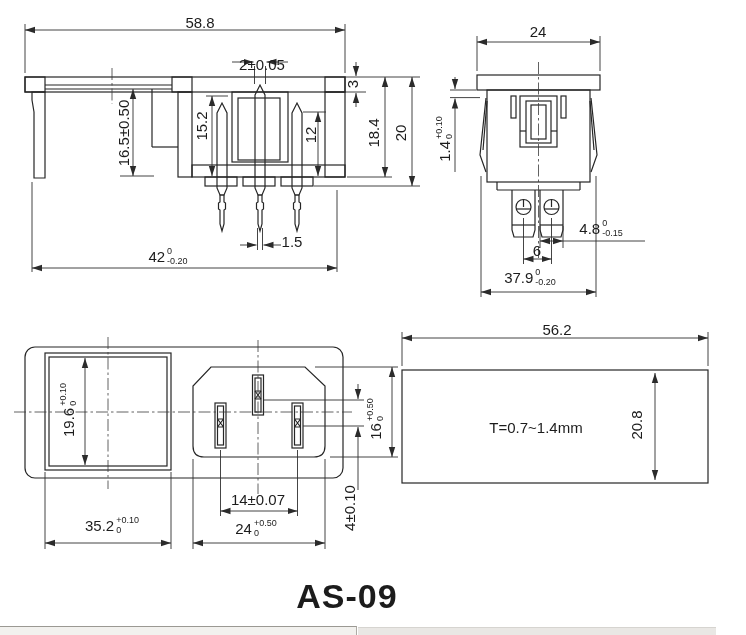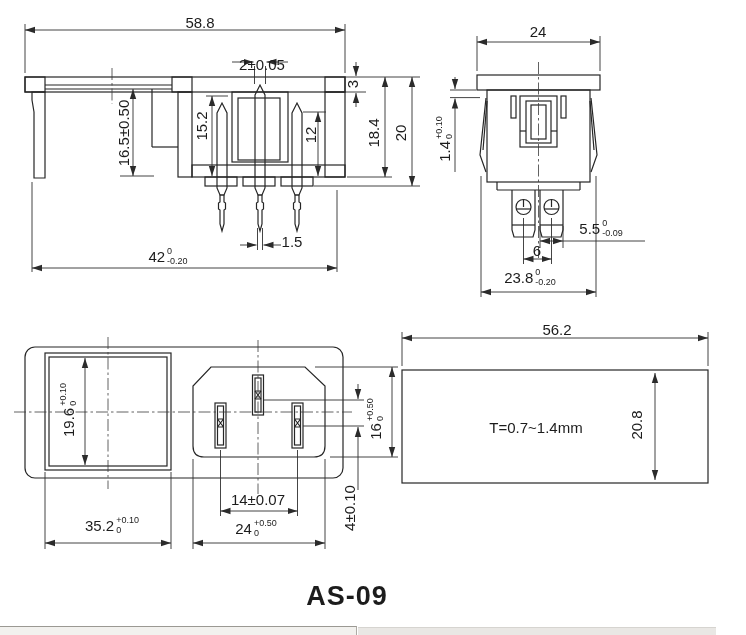--- a/index.html
+++ b/index.html
@@ -13,21 +13,21 @@
   .c{stroke:#3a3a3a;stroke-width:0.8;fill:none;stroke-dasharray:12 3 2.5 3;}
   .lbl{
     position:absolute;transform:translate(-50%,-50%);
     font-size:15px;line-height:1;color:#1c1c1c;white-space:nowrap;
   }
   .rot{transform:translate(-50%,-50%) rotate(-90deg);}
   .grp{display:flex;align-items:center;gap:2px;}
   .tol{display:flex;flex-direction:column;font-size:9px;line-height:1.15;text-align:left;}
   .title{
     position:absolute;transform:translate(-50%,-50%);
-    font-size:27px;font-weight:bold;letter-spacing:1px;color:#1c1c1c;
+    font-size:34px;font-weight:bold;letter-spacing:1px;color:#1c1c1c;
   }
   .footer-left{
     position:absolute;left:0;top:626px;width:357px;height:9px;
     background:#f2f1ee;border-top:1.5px solid #9b9993;border-right:1px solid #aeaba5;
     box-sizing:border-box;
   }
   .footer-right{
     position:absolute;left:358px;top:627px;width:388px;height:8px;
     background:#e9e7e4;border-top:1px solid #d6d4d0;box-sizing:border-box;
   }
@@ -226,29 +226,29 @@
 
   <div class="lbl" style="left:538px;top:31px">24</div>
   <div class="lbl grp rot" style="left:444px;top:139px">
     <span>1.4</span>
     <span class="tol">
         <span>+0.10</span>
         <span>0</span>
       </span>
   </div>
   <div class="lbl grp" style="left:601px;top:228px">
-    <span>5.5</span>
-    <span class="tol">
-        <span>0</span>
-        <span>-0.09</span>
+    <span>4.8</span>
+    <span class="tol">
+        <span>0</span>
+        <span>-0.15</span>
       </span>
   </div>
   <div class="lbl" style="left:537px;top:250px">6</div>
   <div class="lbl grp" style="left:530px;top:277px">
-    <span>23.8</span>
+    <span>37.9</span>
     <span class="tol">
         <span>0</span>
         <span>-0.20</span>
       </span>
   </div>
 
   <div class="lbl grp rot" style="left:68px;top:410px">
     <span>19.6</span>
     <span class="tol">
         <span>+0.10</span>

